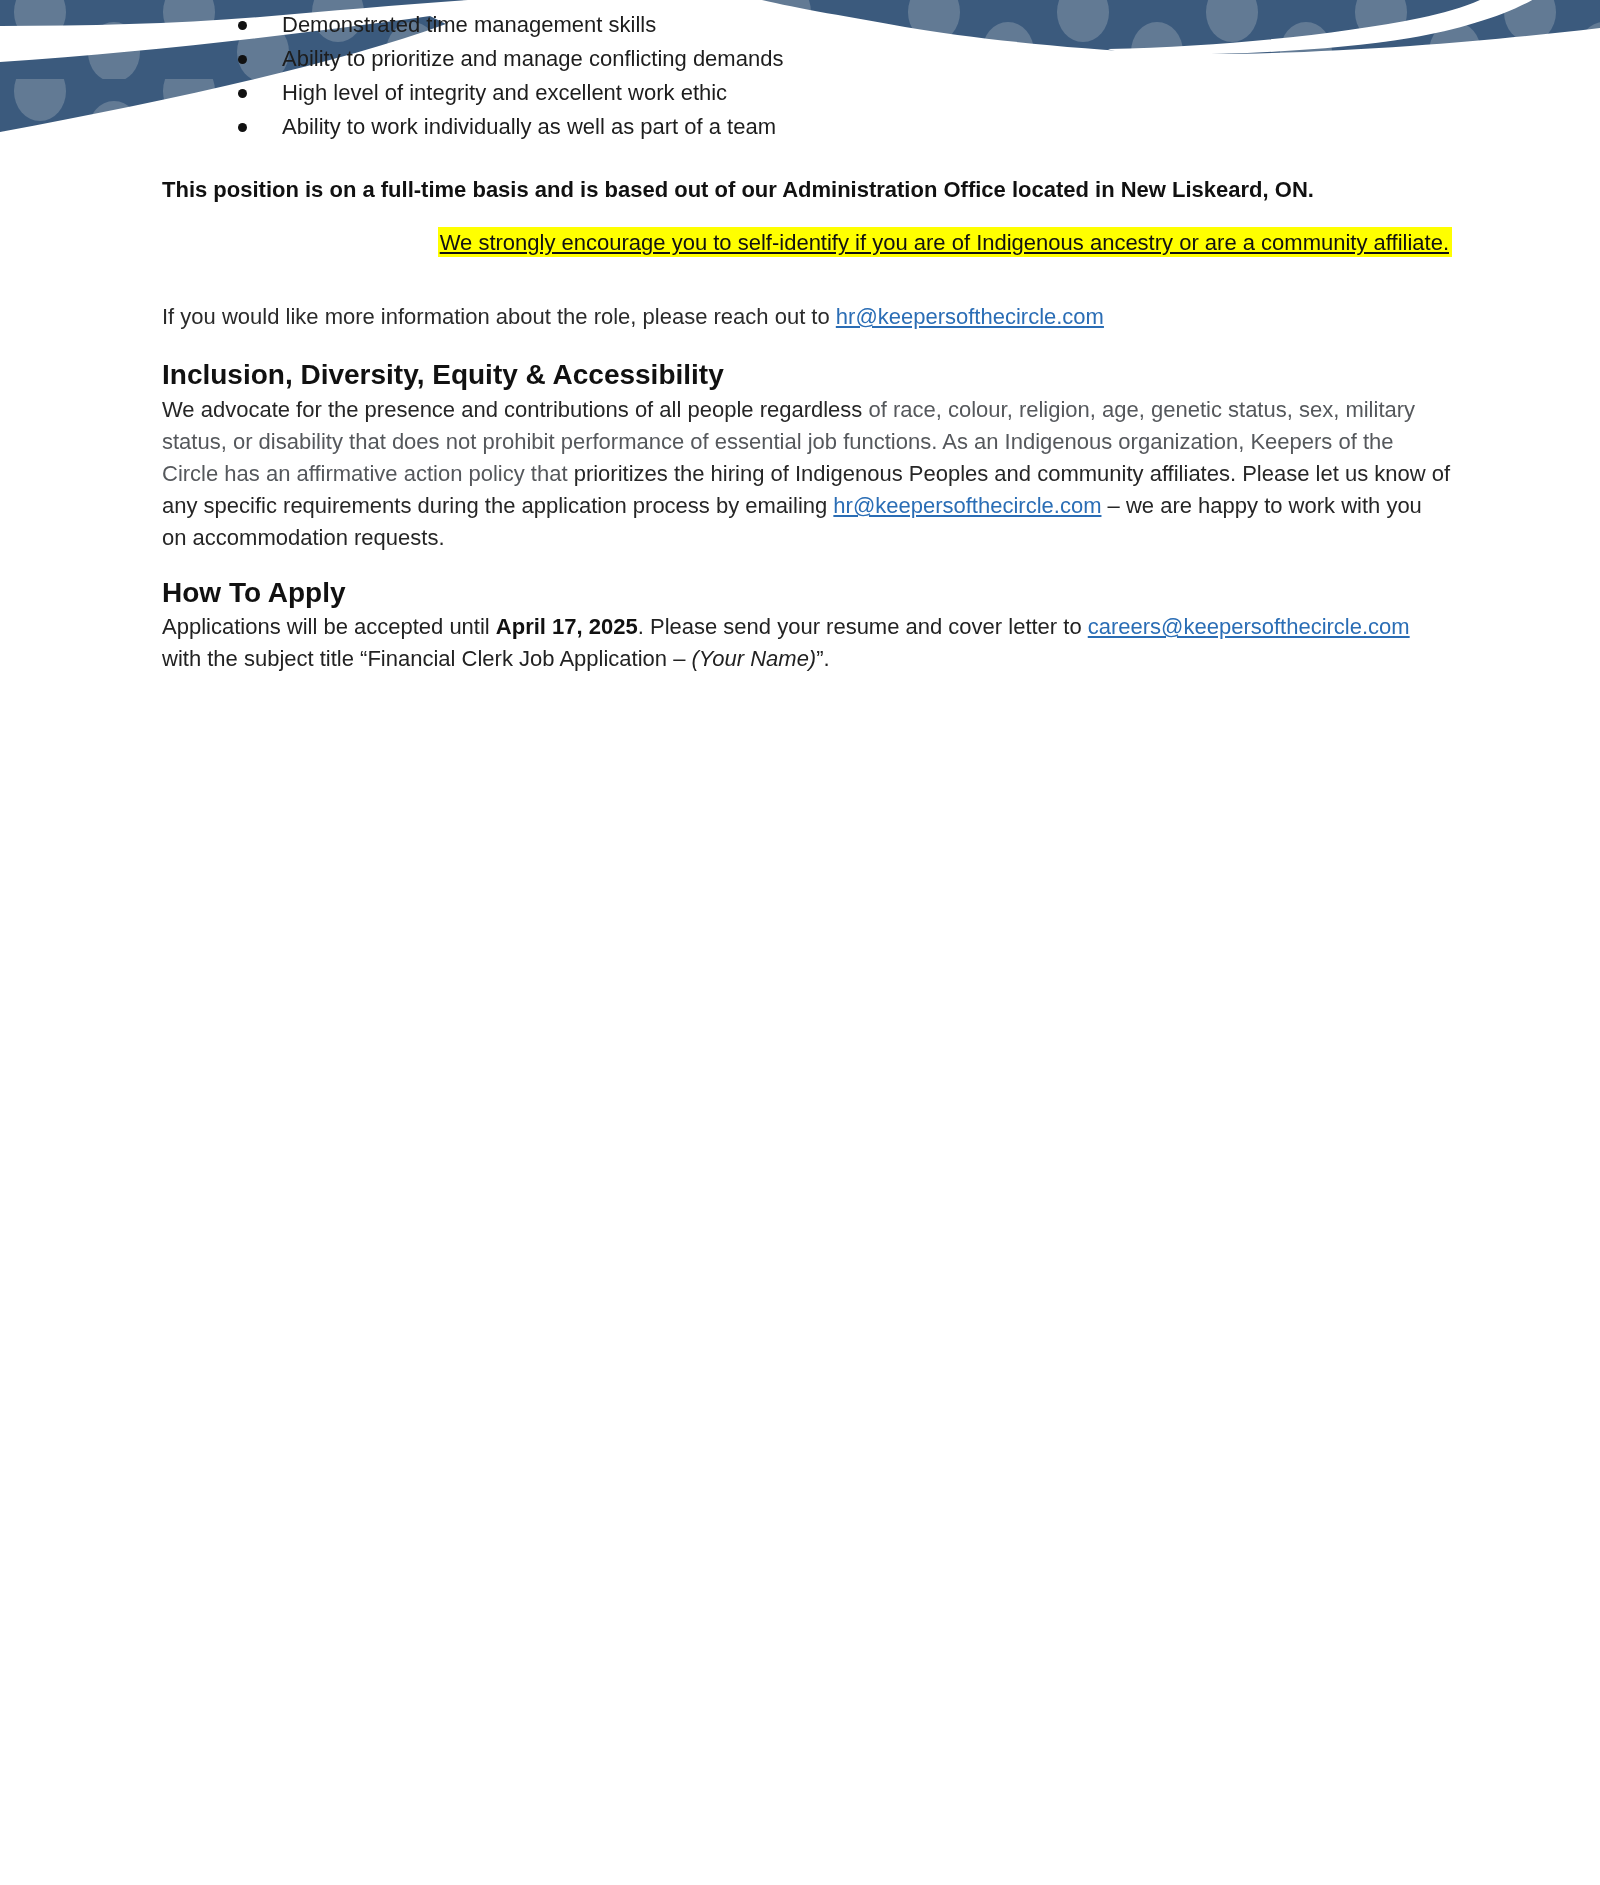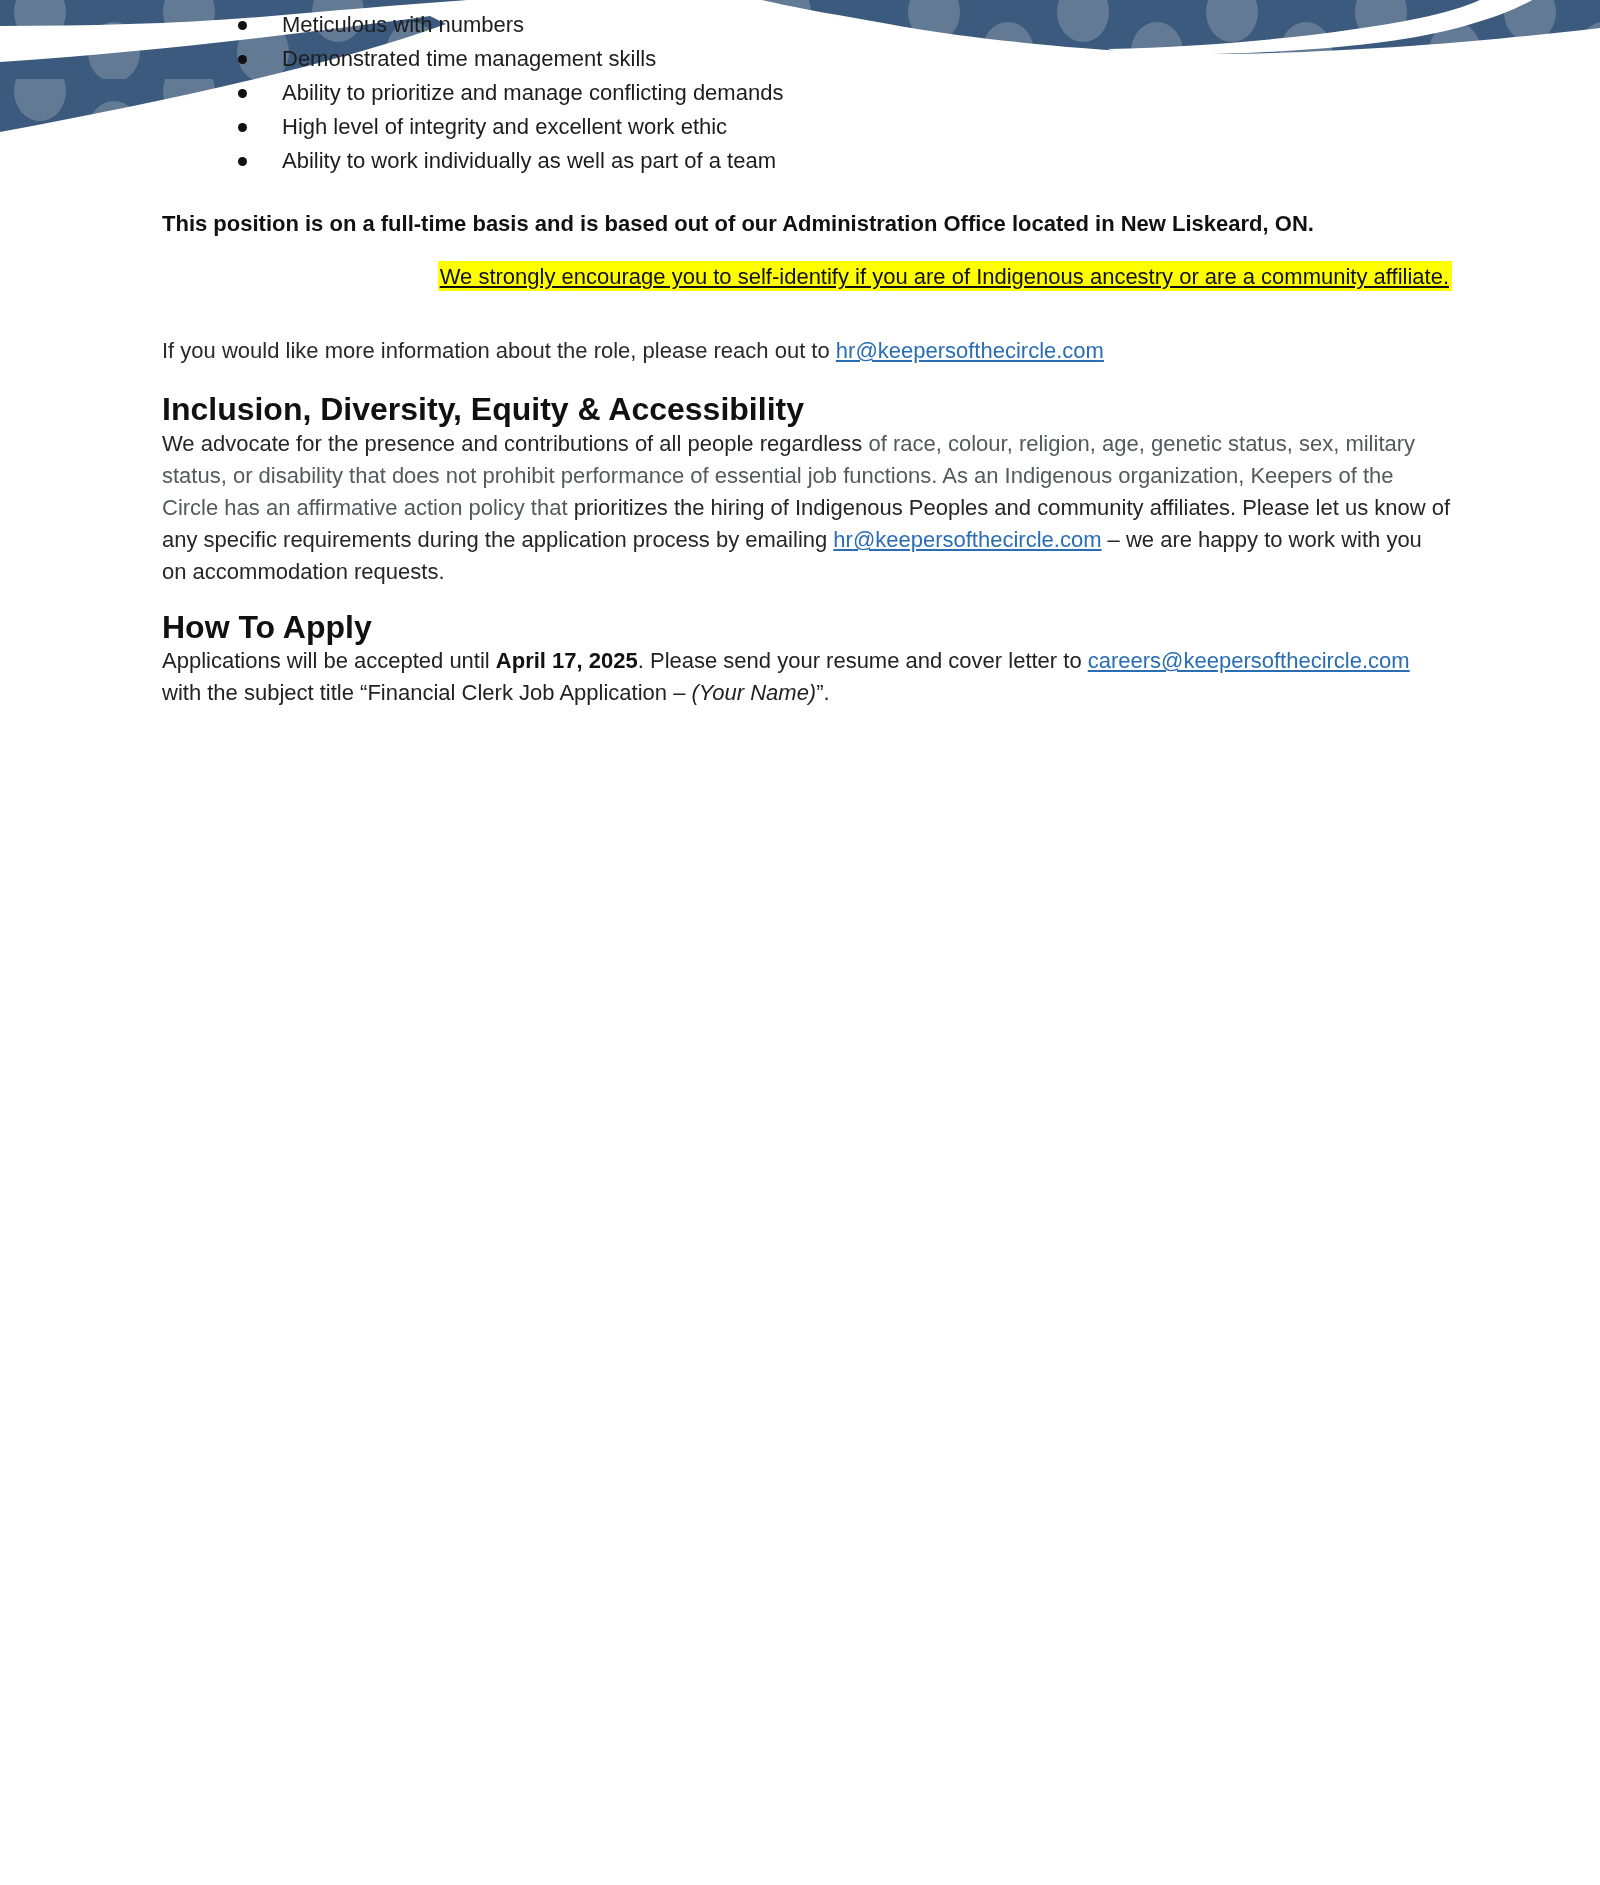--- a/index.html
+++ b/index.html
@@ -62,21 +62,21 @@
   }
   .highlight-para u { text-decoration:underline; }
   .info-para { margin-top:42px; color:#2a2a2a; }
   a.link {
     color:#2a6db5;
     text-decoration:underline;
     cursor:pointer;
   }
   h2.section-heading {
     margin-top:27px;
-    font-size:32px;
+    font-size:28px;
     line-height:30px;
     font-weight:bold;
     color:#111111;
   }
   h2.apply-heading { margin-top:24px; }
   .idea-para { margin-top:4px; }
   .idea-para .t-black { color:#262626; }
   .idea-para .t-gray { color:#55585c; }
   .apply-para { margin-top:3px; color:#222222; }
   .apply-para .deadline { font-weight:bold; color:#111111; }
@@ -99,24 +99,20 @@
     <path fill="url(#dots)" d="M0,62 C150,52 300,34 430,16 L446,24 C330,66 170,100 0,132 Z"></path>
     <path fill="url(#dots)" d="M762,0 H1600 V28 C1540,35 1480,41 1410,46 C1320,52 1230,56 1160,53 C1060,48 970,38 905,27 C855,18 795,8 762,0 Z"></path>
     <path fill="#ffffff" d="M1108,49 C1230,46 1340,34 1420,18 C1450,12 1480,2 1495,-8 L1545,-8 C1520,10 1470,28 1410,38 C1330,51 1220,56 1140,54 C1125,53 1112,51 1108,49 Z"></path>
   </svg>
 
   <main class="content">
 
     <ul class="bullet-list">
       <li>
         <span class="bullet-dot"></span>
-        <span>Meticulous with numbers</span>
-      </li>
-      <li>
-        <span class="bullet-dot"></span>
         <span>Demonstrated time management skills</span>
       </li>
       <li>
         <span class="bullet-dot"></span>
         <span>Ability to prioritize and manage conflicting demands</span>
       </li>
       <li>
         <span class="bullet-dot"></span>
         <span>High level of integrity and excellent work ethic</span>
       </li>

